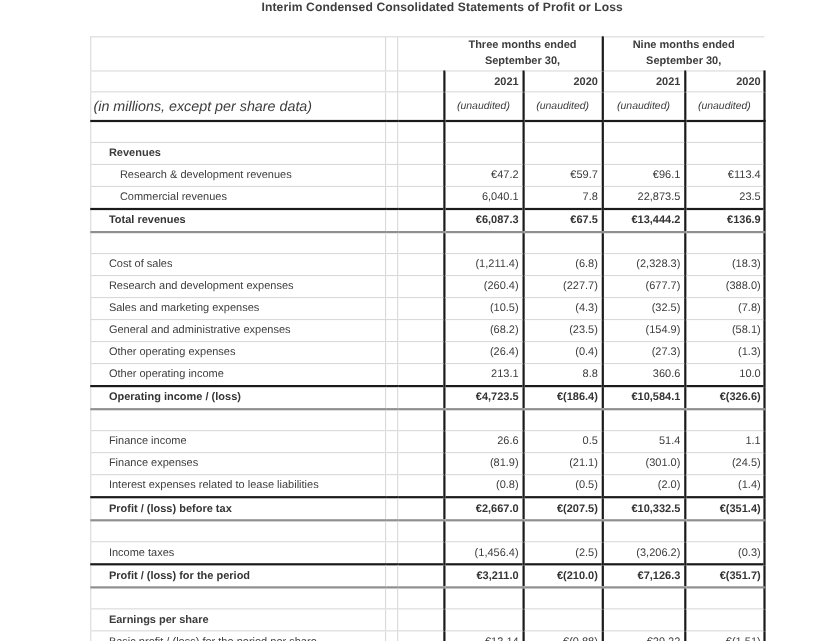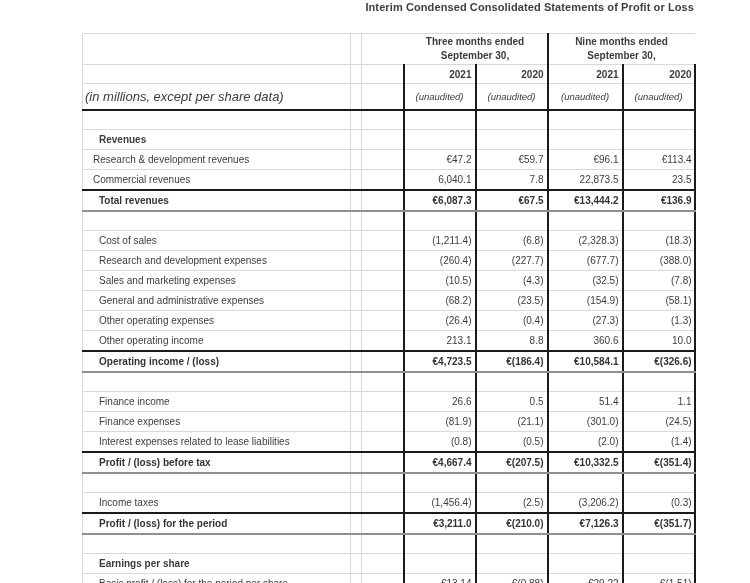--- a/index.html
+++ b/index.html
@@ -2,41 +2,41 @@
 <html><head>
 <meta charset="utf-8">
 <style>
   html,body{margin:0;padding:0;}
   body{
     width:750px;height:583px;background:#ffffff;position:relative;overflow:hidden;
     font-family:"Liberation Sans",sans-serif;color:#3c3c3c;
     -webkit-font-smoothing:antialiased;
   }
   .title{
-    position:absolute;top:1px;left:82px;width:612px;text-align:right;
+    position:absolute;top:1px;left:96px;width:612px;text-align:center;
     font-size:11px;font-weight:bold;color:#3f3f3f;letter-spacing:.1px;
   }
   .sheet{position:absolute;top:33px;left:82px;}
   table{
     border-collapse:collapse;table-layout:fixed;width:612px;
     font-size:10px;color:#3c3c3c;
     border-top:1px solid #d9d9d9;border-left:1px solid #d9d9d9;
   }
   td{
     border-bottom:1px solid #d9d9d9;
     padding:0;vertical-align:middle;overflow:hidden;white-space:nowrap;
     height:19px;
   }
   tr.hdr-group td{height:30px;}
   tr.hdr-years td{height:18px;}
   tr.hdr-note td{height:25px;border-bottom:2px solid #1a1a1a;}
   tr.empty td{height:18px;}
 
   .c-label{text-align:left;padding-left:16px;}
-  .c-label.indent{padding-left:10px;}
+  .c-label.indent{padding-left:26px;}
   .c-narrow{border-left:1px solid #d9d9d9;border-right:1px solid #d9d9d9;}
   .c-gap{}
 
   .d1,.d2,.d3,.d4{border-left:2px solid #1a1a1a;}
   .d4{border-right:2px solid #1a1a1a;padding-right:2px;}
   .num{text-align:right;padding-right:3px;}
   .num.d4{padding-right:2px;}
 
   
   .grp{
@@ -252,21 +252,21 @@
           <td class="c-gap"></td>
           <td class="num d1">(0.8)</td>
           <td class="num d2">(0.5)</td>
           <td class="num d3">(2.0)</td>
           <td class="num d4">(1.4)</td>
         </tr>
         <tr class="total">
           <td class="c-label">Profit / (loss) before tax</td>
           <td class="c-narrow"></td>
           <td class="c-gap"></td>
-          <td class="num d1">€4,667.4</td>
+          <td class="num d1">€2,667.0</td>
           <td class="num d2">€(207.5)</td>
           <td class="num d3">€10,332.5</td>
           <td class="num d4">€(351.4)</td>
         </tr>
         <tr class="empty">
           <td class="c-label"></td>
           <td class="c-narrow"></td>
           <td class="c-gap"></td>
           <td class="num d1"></td>
           <td class="num d2"></td>

